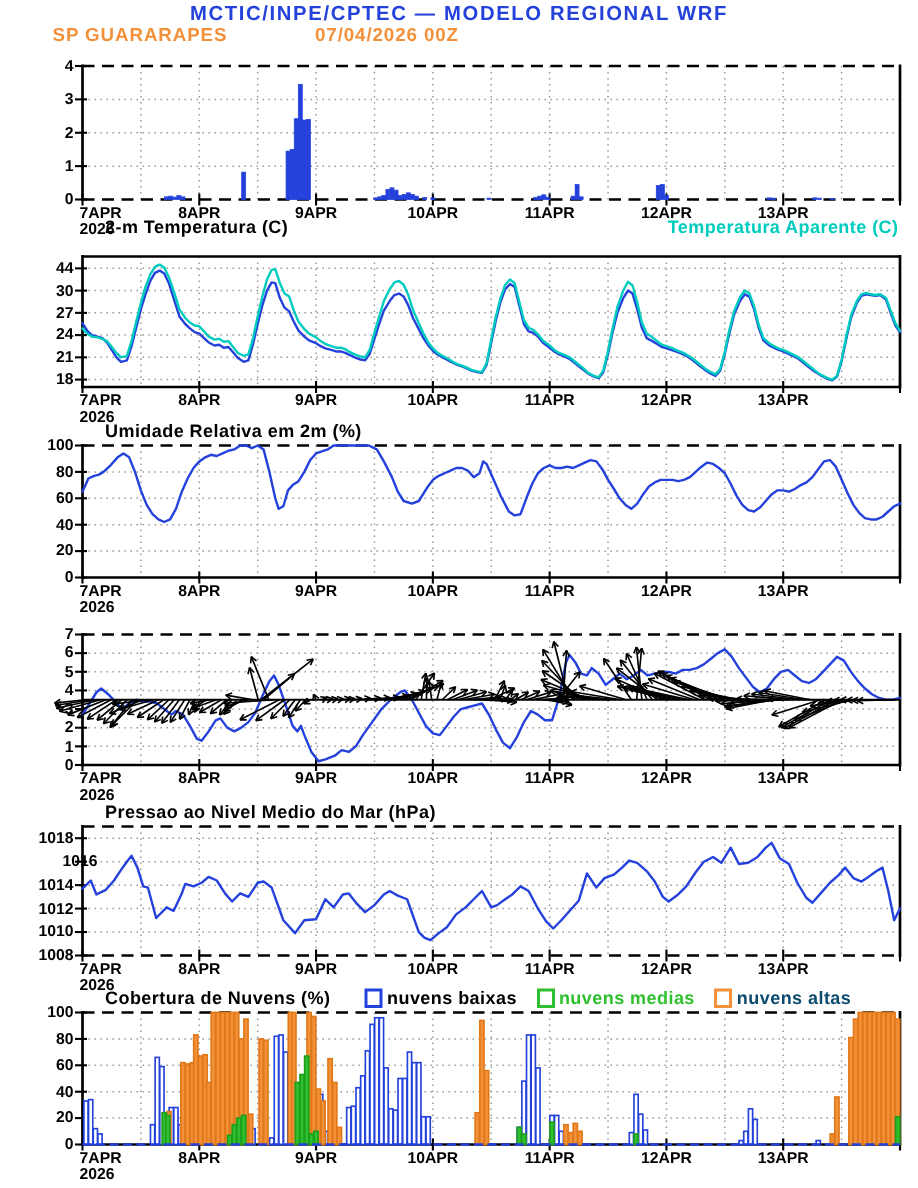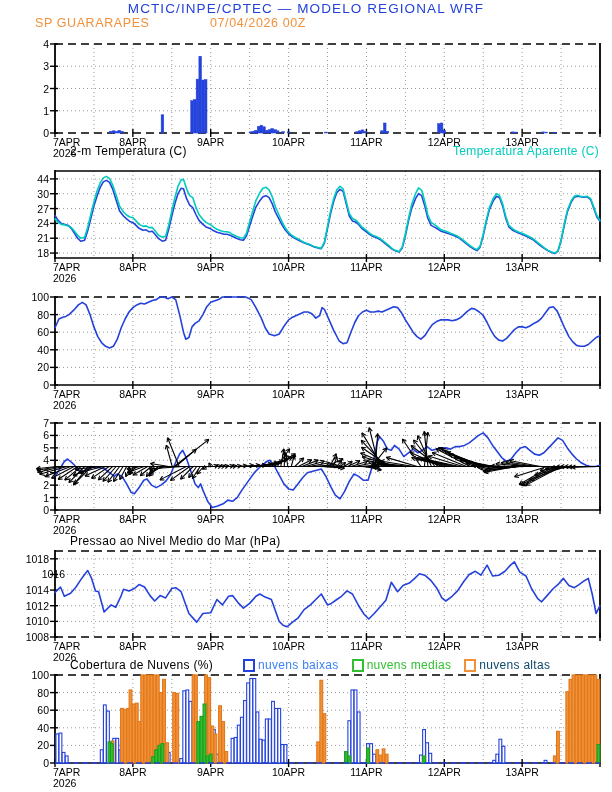--- a/index.html
+++ b/index.html
@@ -1,17 +1,17 @@
 <!DOCTYPE html>
 <html><head>
 <meta charset="utf-8">
 <style>
   html,body{margin:0;padding:0;background:#fff;}
   .page{position:relative;width:612px;height:792px;background:#ffffff;overflow:hidden;
-        font-family:"Liberation Sans","DejaVu Sans",sans-serif;font-weight:normal;}
+        font-family:"Liberation Sans","DejaVu Sans",sans-serif;font-weight:bold;}
   .hdr1{position:absolute;top:1px;left:0;width:100%;text-align:center;font-size:13.5px;letter-spacing:1.1px;}
   .hdr2{position:absolute;top:16px;left:0;width:100%;font-size:12.5px;letter-spacing:0.6px;}
   .hdr2 .station{position:absolute;left:35px;top:0;}
   .hdr2 .run{position:absolute;left:210px;top:0;}
   .trow{position:absolute;left:0;width:612px;height:15px;font-size:12px;letter-spacing:0.3px;}
   .ptitle{position:absolute;left:70px;top:0;color:#000;}
   .plabel-r{position:absolute;right:13px;top:0;text-align:right;}
   .legendbar{position:absolute;left:243px;top:0;display:flex;gap:13px;white-space:nowrap;}
   .lgd{display:flex;align-items:center;gap:3px;}
   .sq{display:inline-block;width:8px;height:9px;background:#fff;border:2px solid #000;}
@@ -147,20 +147,23 @@
       <line x1="210.71428571428572" y1="83" x2="210.71428571428572" y2="91" stroke="#000" stroke-width="1.4"></line>
       <line x1="288.57142857142856" y1="83" x2="288.57142857142856" y2="91" stroke="#000" stroke-width="1.4"></line>
       <line x1="366.42857142857144" y1="83" x2="366.42857142857144" y2="91" stroke="#000" stroke-width="1.4"></line>
       <line x1="444.28571428571433" y1="83" x2="444.28571428571433" y2="91" stroke="#000" stroke-width="1.4"></line>
       <line x1="522.1428571428571" y1="83" x2="522.1428571428571" y2="91" stroke="#000" stroke-width="1.4"></line>
       <line x1="600" y1="83" x2="600" y2="91" stroke="#000" stroke-width="1.4"></line>
       <polyline points="55.0,44.5 58.1,49.4 61.2,52.4 65.1,53.4 68.2,54.4 71.3,57.3 74.5,62.3 77.6,67.2 80.7,70.2 84.6,69.2 87.7,59.8 90.8,47.5 93.9,35.1 97.0,25.2 100.2,16.3 103.3,10.9 106.4,9.4 109.5,11.4 112.6,17.8 116.5,30.2 119.6,40.0 123.5,45.0 126.6,47.9 129.7,50.4 132.9,51.4 136.0,54.4 139.1,57.3 143.0,59.3 146.1,58.8 149.2,60.8 152.3,60.3 155.4,63.8 158.6,67.7 162.4,70.2 165.6,69.2 168.7,58.3 171.8,45.0 174.9,32.6 178.0,22.7 181.1,17.3 183.5,17.8 186.6,27.7 189.7,34.1 192.8,36.6 195.9,43.5 199.0,49.4 202.9,53.4 206.0,55.9 210.7,57.8 213.8,59.8 216.9,61.3 220.8,62.3 224.0,63.3 227.1,63.3 230.2,64.3 233.3,65.7 236.4,67.2 240.3,68.7 243.4,69.2 246.5,64.8 249.6,54.9 252.8,45.0 255.9,36.1 259.8,29.7 262.9,25.7 266.0,24.7 269.1,26.7 272.2,32.6 275.3,41.0 279.2,48.4 282.3,54.4 285.5,59.3 288.6,62.8 291.7,65.3 294.8,67.2 298.7,69.2 301.8,70.7 304.9,72.2 308.0,73.2 311.2,74.6 314.3,76.1 318.2,77.1 321.3,77.6 324.4,72.2 327.5,57.3 330.6,42.5 333.7,30.2 336.8,21.8 340.0,18.3 343.1,20.3 346.2,32.6 349.3,45.0 352.4,49.9 355.5,50.9 358.6,53.4 361.8,57.3 366.4,60.8 369.5,63.3 372.7,65.3 376.6,66.7 379.7,68.2 382.8,70.7 385.9,73.2 389.0,75.6 392.1,78.1 396.0,80.1 399.1,81.1 402.2,77.1 405.4,64.8 408.5,49.9 411.6,37.6 415.5,27.7 418.6,22.7 421.7,24.7 424.8,35.1 427.9,47.5 431.1,54.4 434.9,56.4 438.1,58.3 441.2,60.3 444.3,61.3 447.4,62.3 450.5,63.3 454.4,64.8 457.5,66.2 460.6,68.2 463.8,70.7 466.9,73.2 470.0,75.6 473.9,78.1 477.0,79.6 480.1,76.1 483.2,64.8 486.3,50.9 489.4,38.6 493.3,29.7 496.5,25.2 499.6,26.7 502.7,35.1 505.8,47.5 508.9,55.9 512.8,59.3 515.9,60.8 519.0,62.3 522.1,63.3 525.3,64.8 528.4,66.2 532.3,68.2 535.4,70.7 538.5,73.2 541.6,75.6 544.7,77.6 547.8,79.6 551.7,81.6 554.8,82.6 558.0,80.1 561.1,69.7 564.2,54.9 567.3,41.0 571.2,31.1 574.3,26.2 577.4,25.2 580.5,25.7 583.6,26.2 586.8,25.7 590.7,28.7 593.8,37.6 596.9,46.0 600.0,50.4" fill="none" stroke="#2442db" stroke-width="1.6" stroke-linejoin="round" stroke-linecap="round"></polyline>
       <polyline points="55.0,47.9 58.1,51.4 61.2,53.4 65.1,53.9 68.2,54.9 71.3,56.4 74.5,60.3 77.6,64.3 80.7,67.2 84.6,66.2 87.7,56.4 90.8,43.5 93.9,31.1 97.0,20.3 100.2,11.9 103.3,6.9 106.4,5.4 109.5,7.4 112.6,13.8 116.5,25.2 119.6,35.1 123.5,41.0 126.6,44.0 129.7,46.0 132.9,46.5 136.0,49.9 139.1,53.4 143.0,55.4 146.1,54.9 149.2,56.8 152.3,56.4 155.4,60.3 158.6,64.3 162.4,66.2 165.6,65.3 168.7,54.4 171.8,40.0 174.9,26.7 178.0,15.3 181.1,8.9 183.5,8.4 186.6,17.8 189.7,24.7 192.8,26.7 195.9,36.1 199.0,43.5 202.9,48.4 206.0,51.4 210.7,53.9 213.8,56.4 216.9,58.3 220.8,59.8 224.0,60.8 227.1,60.8 230.2,61.8 233.3,63.8 236.4,65.3 240.3,66.7 243.4,67.2 246.5,62.3 249.6,50.9 252.8,40.0 255.9,29.7 259.8,21.8 262.9,17.3 266.0,16.3 269.1,18.8 272.2,25.7 275.3,35.6 279.2,44.5 282.3,51.4 285.5,57.3 288.6,61.3 291.7,64.3 294.8,66.2 298.7,68.2 301.8,70.2 304.9,71.7 308.0,72.7 311.2,74.1 314.3,75.6 318.2,76.6 321.3,77.1 324.4,71.2 327.5,55.4 330.6,40.0 333.7,27.7 336.8,18.8 340.0,15.3 343.1,17.8 346.2,30.2 349.3,42.5 352.4,47.5 355.5,48.9 358.6,51.9 361.8,55.9 366.4,59.3 369.5,62.3 372.7,64.3 376.6,65.7 379.7,67.2 382.8,69.7 385.9,72.2 389.0,74.6 392.1,77.6 396.0,79.6 399.1,80.6 402.2,76.1 405.4,62.8 408.5,47.5 411.6,33.6 415.5,22.7 418.6,16.8 421.7,19.3 424.8,30.6 427.9,44.0 431.1,51.4 434.9,53.9 438.1,56.4 441.2,58.8 444.3,59.8 447.4,60.8 450.5,62.3 454.4,63.8 457.5,65.3 460.6,67.2 463.8,69.7 466.9,72.2 470.0,74.6 473.9,77.1 477.0,78.6 480.1,75.1 483.2,63.3 486.3,48.9 489.4,36.6 493.3,27.2 496.5,22.7 499.6,24.7 502.7,33.1 505.8,45.5 508.9,54.4 512.8,57.8 515.9,59.8 519.0,61.3 522.1,62.3 525.3,63.8 528.4,65.3 532.3,67.2 535.4,69.7 538.5,72.2 541.6,74.6 544.7,77.1 547.8,79.1 551.7,81.1 554.8,82.1 558.0,79.6 561.1,68.7 564.2,53.4 567.3,39.5 571.2,29.7 574.3,25.2 577.4,24.2 580.5,25.2 583.6,25.7 586.8,25.2 590.7,27.7 593.8,36.1 596.9,44.5 600.0,49.4" fill="none" stroke="#00ccbe" stroke-width="1.6" stroke-linejoin="round" stroke-linecap="round"></polyline>
     </svg>
 
+  <div class="trow" style="top:280px">
+    <span class="ptitle">Umidade Relativa em 2m (%)</span>
+  </div>
   <svg class="plot" id="plot-2" width="612" height="96" style="top: 297px;">
       <line x1="93.92857142857143" y1="0" x2="93.92857142857143" y2="88" stroke="#9a9a9a" stroke-width="1" stroke-dasharray="1 3"></line>
       <line x1="132.85714285714286" y1="0" x2="132.85714285714286" y2="88" stroke="#9a9a9a" stroke-width="1" stroke-dasharray="1 3"></line>
       <line x1="171.78571428571428" y1="0" x2="171.78571428571428" y2="88" stroke="#9a9a9a" stroke-width="1" stroke-dasharray="1 3"></line>
       <line x1="210.71428571428572" y1="0" x2="210.71428571428572" y2="88" stroke="#9a9a9a" stroke-width="1" stroke-dasharray="1 3"></line>
       <line x1="249.64285714285717" y1="0" x2="249.64285714285717" y2="88" stroke="#9a9a9a" stroke-width="1" stroke-dasharray="1 3"></line>
       <line x1="288.57142857142856" y1="0" x2="288.57142857142856" y2="88" stroke="#9a9a9a" stroke-width="1" stroke-dasharray="1 3"></line>
       <line x1="327.5" y1="0" x2="327.5" y2="88" stroke="#9a9a9a" stroke-width="1" stroke-dasharray="1 3"></line>
       <line x1="366.42857142857144" y1="0" x2="366.42857142857144" y2="88" stroke="#9a9a9a" stroke-width="1" stroke-dasharray="1 3"></line>
       <line x1="405.3571428571429" y1="0" x2="405.3571428571429" y2="88" stroke="#9a9a9a" stroke-width="1" stroke-dasharray="1 3"></line>
@@ -748,21 +751,21 @@
       <line x1="522.1428571428571" y1="82" x2="522.1428571428571" y2="90" stroke="#000" stroke-width="1.4"></line>
       <line x1="600" y1="82" x2="600" y2="90" stroke="#000" stroke-width="1.4"></line>
       <polyline points="55.0,41.4 60.5,36.0 64.3,45.3 70.6,42.2 76.0,36.0 80.7,28.9 84.6,23.5 87.7,19.5 91.6,27.4 95.5,39.9 98.6,40.7 104.1,61.0 111.1,53.9 115.7,56.3 121.2,44.6 123.5,38.3 129.0,39.9 134.4,37.5 139.1,33.6 144.5,36.0 150.0,44.6 154.7,50.0 160.1,44.6 165.6,46.9 171.8,37.5 175.7,36.7 181.1,40.7 188.9,62.5 196.7,71.1 202.9,62.5 210.7,61.8 216.9,48.5 222.4,53.9 228.6,45.3 232.5,44.6 238.0,51.6 243.4,57.1 249.6,52.4 255.9,45.3 259.8,43.0 265.2,46.1 271.4,48.5 279.2,70.4 283.1,74.3 287.0,75.8 292.5,71.1 297.9,67.2 304.1,58.6 310.4,53.9 315.8,48.5 321.3,43.0 327.5,53.9 331.4,52.4 336.8,48.5 341.5,45.3 347.0,39.9 352.4,43.0 358.6,54.7 364.1,63.3 368.8,68.0 374.2,62.5 380.4,55.5 385.9,49.3 391.3,31.3 397.6,40.7 403.0,34.4 409.3,32.1 414.7,27.4 419.4,22.7 424.8,24.2 431.1,29.7 436.5,36.7 441.9,46.9 445.8,50.0 452.1,45.3 457.5,39.9 463.8,30.5 469.2,23.5 475.4,20.3 480.9,24.2 487.1,14.1 492.6,25.0 498.8,24.2 505.0,20.3 510.5,14.1 514.4,10.9 519.8,21.1 526.0,25.0 531.5,37.5 537.7,47.7 541.6,50.8 547.1,44.6 553.3,37.5 558.7,32.8 563.4,27.4 568.9,34.4 574.3,36.7 579.0,33.6 584.4,29.7 588.3,27.4 592.2,43.0 596.1,62.5 600.0,54.7" fill="none" stroke="#2442db" stroke-width="1.6" stroke-linejoin="round" stroke-linecap="round"></polyline>
     </svg>
 
   <div class="trow" style="top:658px">
     <span class="ptitle">Cobertura de Nuvens (%)</span>
     <span class="legendbar">
       <span class="lgd">
         <span class="sq" style="border-color: rgb(36, 66, 219);"></span>
-        <span style="color: #3b82f6;">nuvens baixas</span>
+        <span style="color: #000000;">nuvens baixas</span>
       </span>
       <span class="lgd">
         <span class="sq" style="border-color: rgb(47, 191, 47);"></span>
         <span style="color: rgb(47, 191, 47);">nuvens medias</span>
       </span>
       <span class="lgd">
         <span class="sq" style="border-color: rgb(242, 145, 58);"></span>
         <span style="color: #0c4a6e;">nuvens altas</span>
       </span>
     </span>

